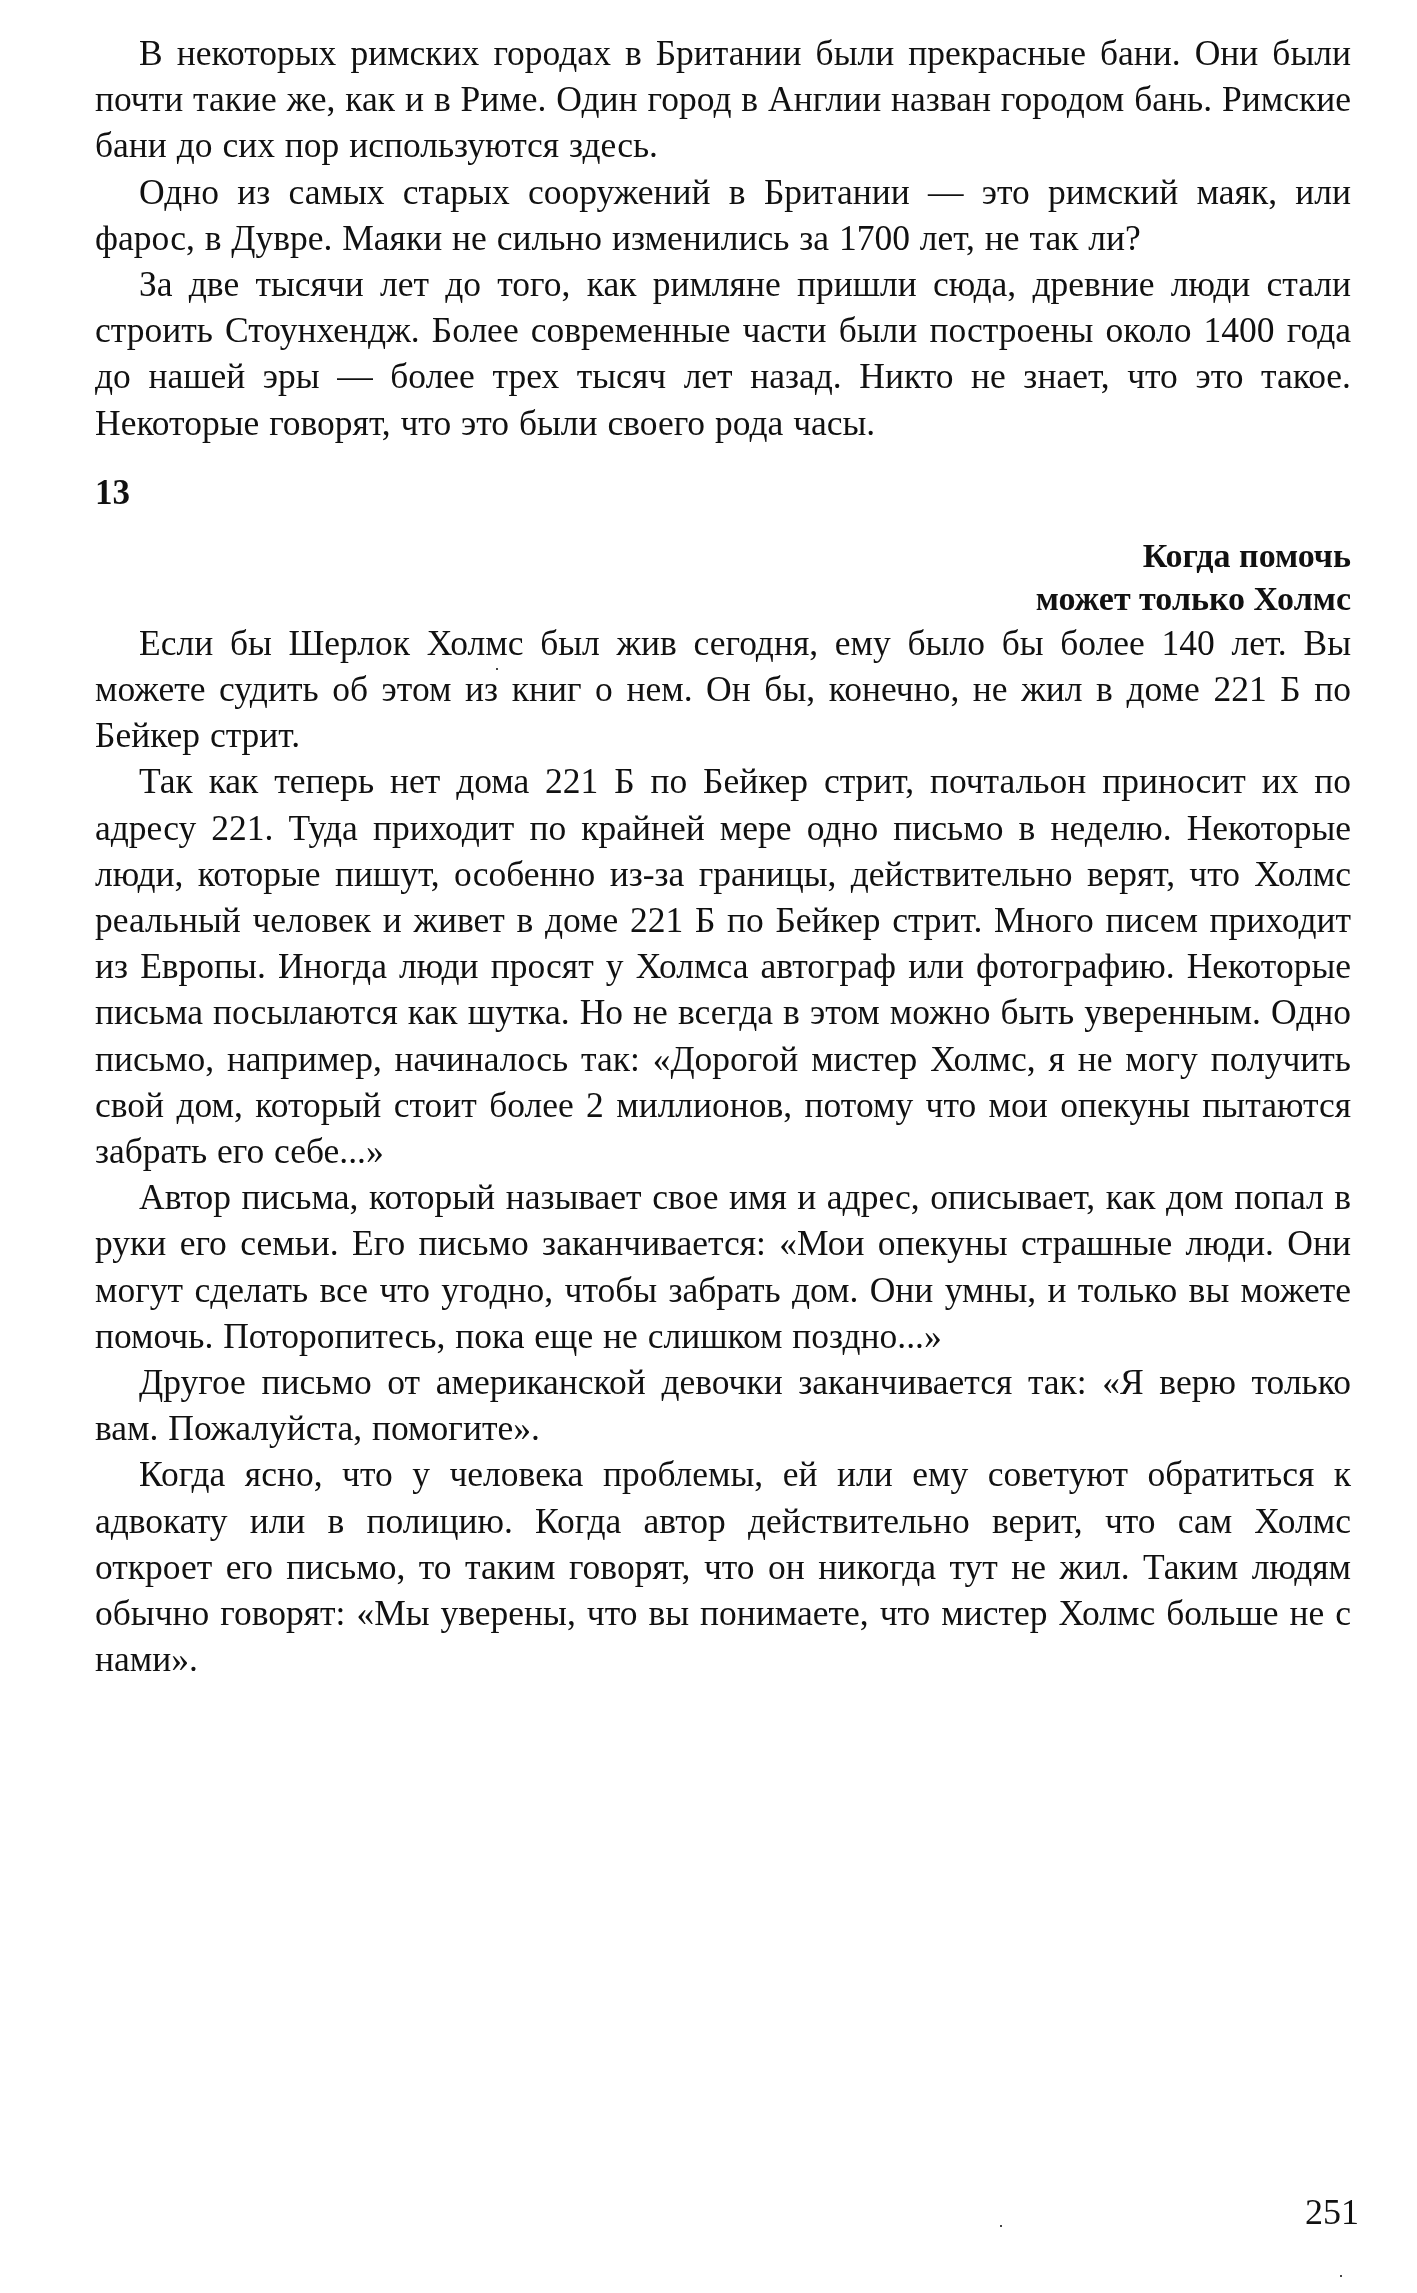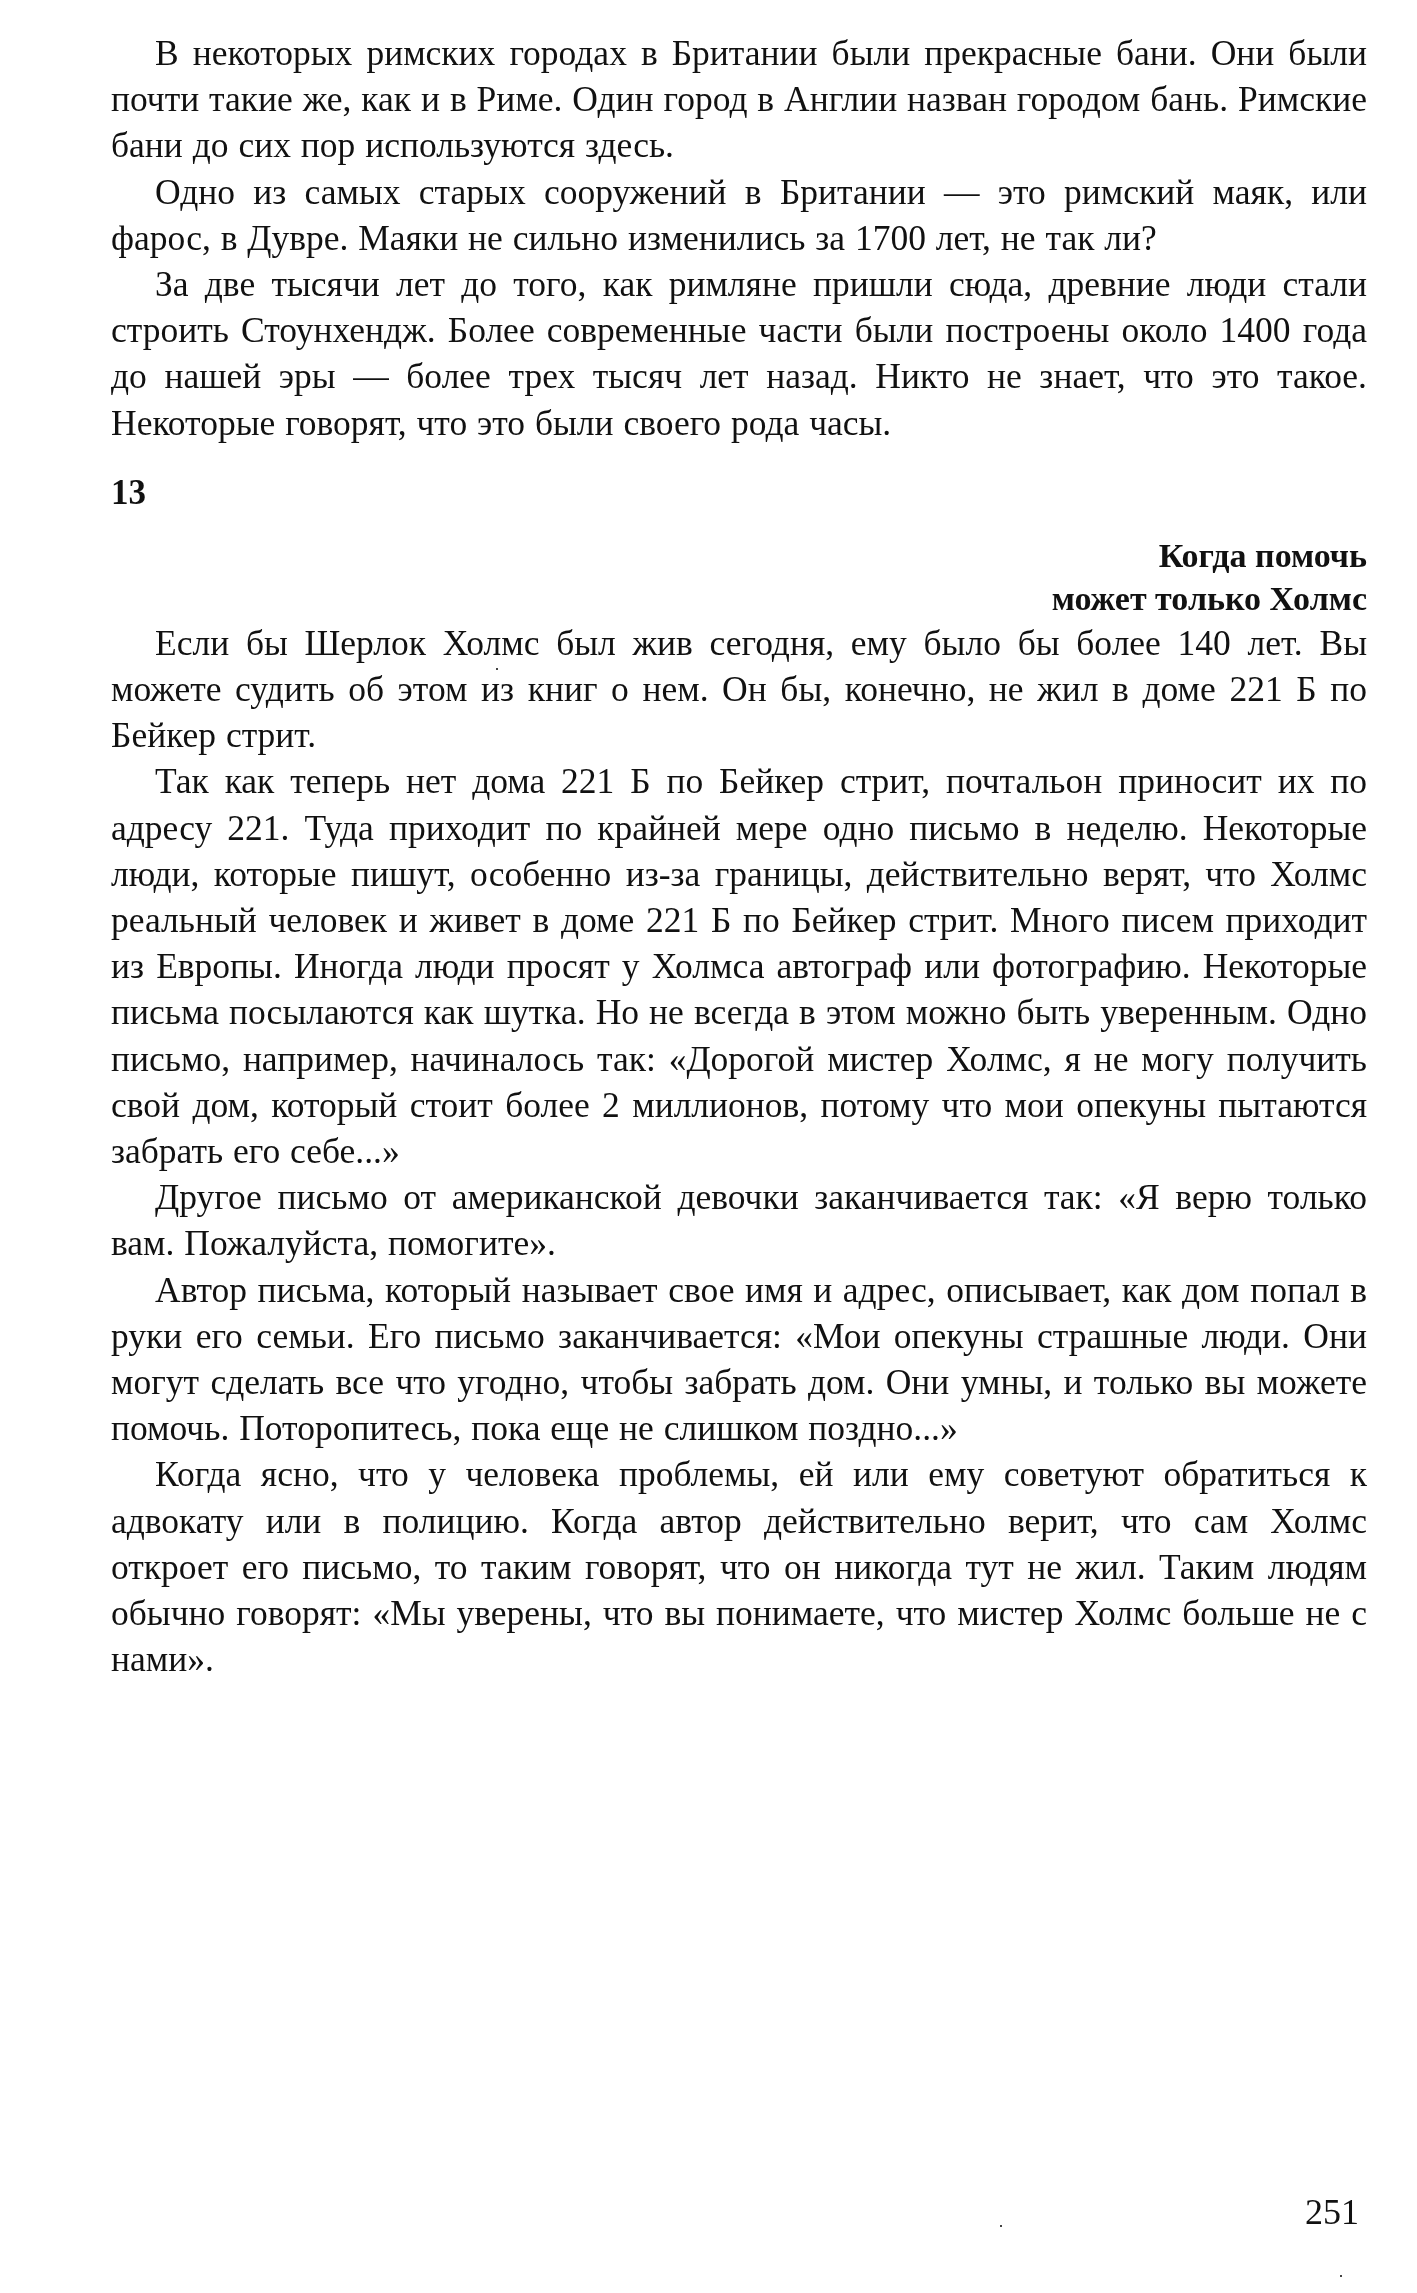--- a/index.html
+++ b/index.html
@@ -10,21 +10,21 @@
     body {
       width: 1417px;
       height: 2293px;
       position: relative;
       overflow: hidden;
       color: #111111;
       font-family: "Liberation Serif", "DejaVu Serif", serif;
     }
     .page {
       position: absolute;
-      left: 111px;
+      left: 95px;
       top: 30px;
       width: 1256px;
     }
     .para {
       margin: 0;
       font-size: 35.5px;
       line-height: 46.2px;
       text-align: justify;
       text-indent: 44px;
       hyphens: auto;
@@ -73,22 +73,22 @@
   <p class="para">За две тысячи лет до того, как римляне пришли сюда, древние люди стали строить Стоунхендж. Более современные части были построены около 1400 года до нашей эры — более трех тысяч лет назад. Никто не знает, что это такое. Некоторые говорят, что это были своего рода часы.</p>
 
   <div class="section-number">13</div>
   <h2 class="section-title">
     <span>Когда помочь</span>
     <span>может только Холмс</span>
   </h2>
 
   <p class="para">Если бы Шерлок Холмс был жив сегодня, ему было бы более 140 лет. Вы можете судить об этом из книг о нем. Он бы, конечно, не жил в доме 221 Б по Бейкер стрит.</p>
   <p class="para">Так как теперь нет дома 221 Б по Бейкер стрит, почтальон приносит их по адресу 221. Туда приходит по крайней мере одно письмо в неделю. Некоторые люди, которые пишут, особенно из-за границы, действительно верят, что Холмс реальный человек и живет в доме 221 Б по Бейкер стрит. Много писем приходит из Европы. Иногда люди просят у Холмса автограф или фотографию. Некоторые письма посылаются как шутка. Но не всегда в этом можно быть уверенным. Одно письмо, например, начиналось так: «Дорогой мистер Холмс, я не могу получить свой дом, который стоит более 2 миллионов, потому что мои опекуны пытаются забрать его себе...»</p>
+  <p class="para">Автор письма, который называет свое имя и адрес, описывает, как дом попал в руки его семьи. Его письмо заканчивается: «Мои опекуны страшные люди. Они могут сделать все что угодно, чтобы забрать дом. Они умны, и только вы можете помочь. Поторопитесь, пока еще не слишком поздно...»</p>
   <p class="para">Другое письмо от американской девочки заканчивается так: «Я верю только вам. Пожалуйста, помогите».</p>
-  <p class="para">Автор письма, который называет свое имя и адрес, описывает, как дом попал в руки его семьи. Его письмо заканчивается: «Мои опекуны страшные люди. Они могут сделать все что угодно, чтобы забрать дом. Они умны, и только вы можете помочь. Поторопитесь, пока еще не слишком поздно...»</p>
   <p class="para">Когда ясно, что у человека проблемы, ей или ему советуют обратиться к адвокату или в полицию. Когда автор действительно верит, что сам Холмс откроет его письмо, то таким говорят, что он никогда тут не жил. Таким людям обычно говорят: «Мы уверены, что вы понимаете, что мистер Холмс больше не с нами».</p>
 </div>
 
 <div class="page-number">251</div>
 
 <div class="speck" style="left:496px; top:668px;"></div>
 <div class="speck" style="left:1000px; top:2225px;"></div>
 <div class="speck" style="left:1340px; top:2275px;"></div>
 
 </body></html>

